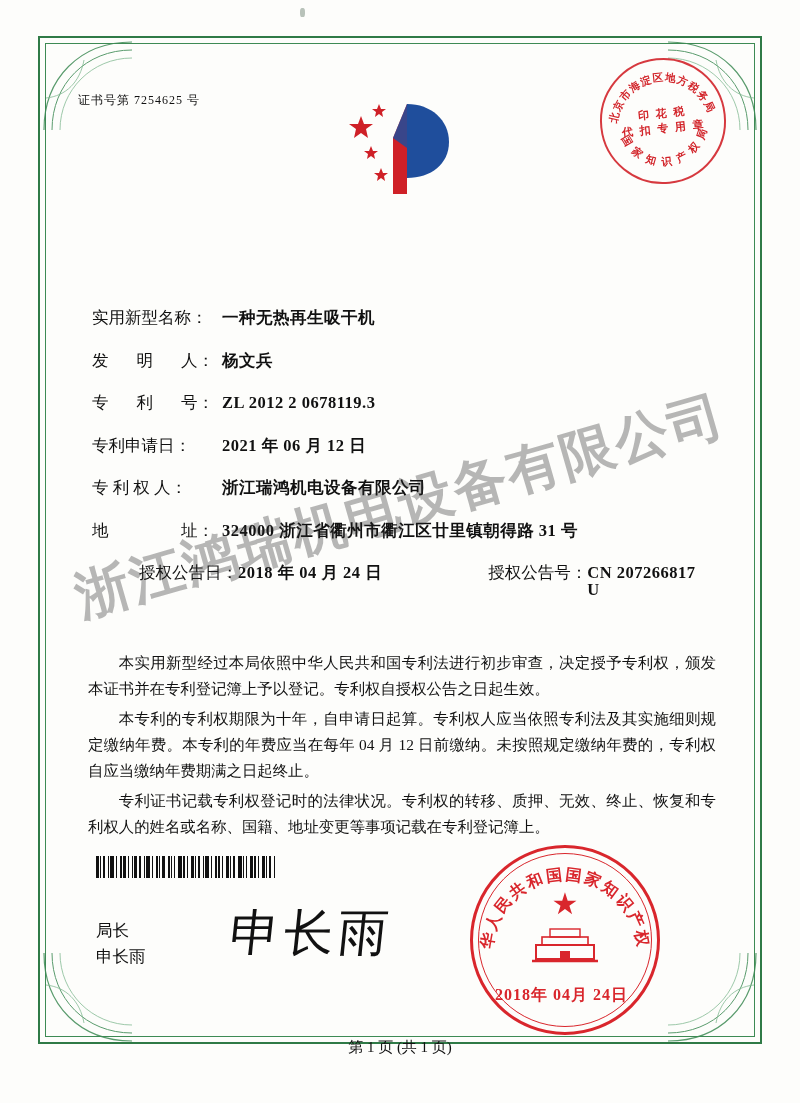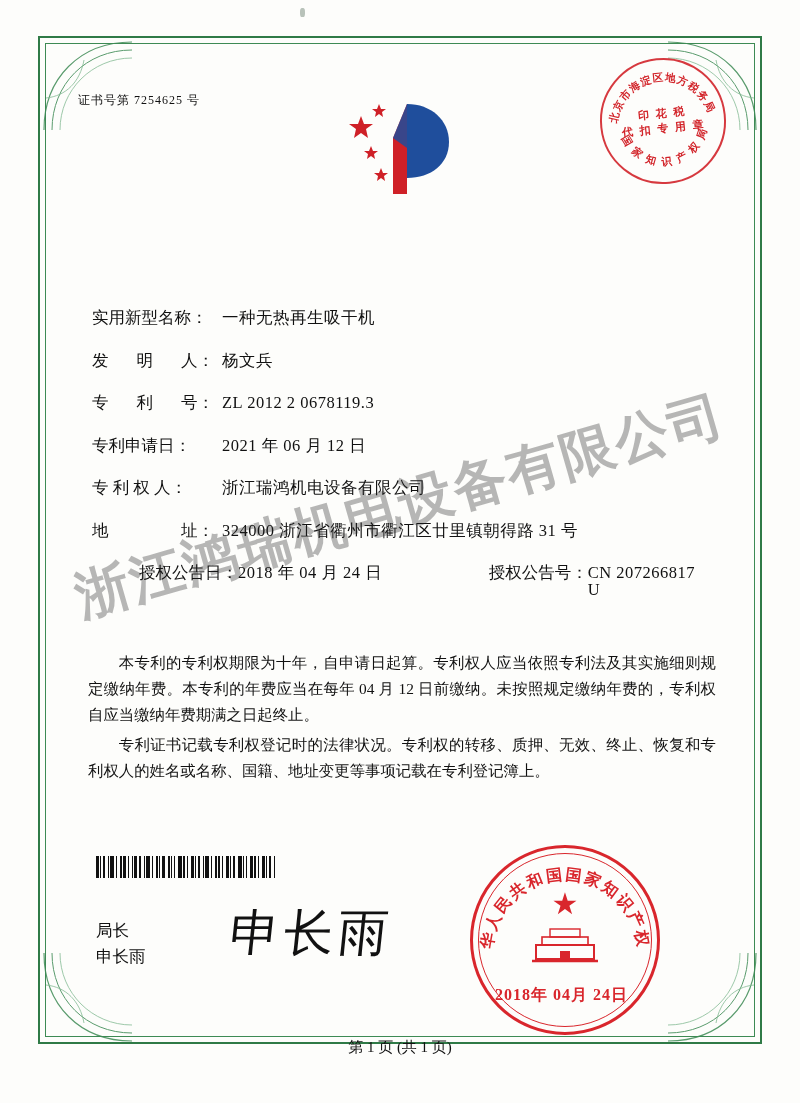--- a/index.html
+++ b/index.html
@@ -129,20 +129,21 @@
   }
   .field-label.spread {
     display: flex;
     justify-content: space-between;
     padding-right: 8px;
     box-sizing: border-box;
   }
   .field-value {
     flex: 1;
     letter-spacing: .5px;
+    font-weight: bold;
   }
   .row-two {
     display: flex;
     margin-bottom: 20px;
     align-items: baseline;
     padding-left: 47px;
   }
   .row-two .half {
     display: flex;
     align-items: baseline;
@@ -401,20 +402,21 @@
         <span class="field-value">2018 年 04 月 24 日</span>
       </div>
       <div class="half">
         <span class="lbl">授权公告号：</span>
         <span class="field-value">CN 207266817 U</span>
       </div>
     </div>
   </div>
 
   <div class="body-text">
+    <p>本实用新型经过本局依照中华人民共和国专利法进行初步审查，决定授予专利权，颁发本证书并在专利登记簿上予以登记。专利权自授权公告之日起生效。</p>
     <p>本专利的专利权期限为十年，自申请日起算。专利权人应当依照专利法及其实施细则规定缴纳年费。本专利的年费应当在每年 04 月 12 日前缴纳。未按照规定缴纳年费的，专利权自应当缴纳年费期满之日起终止。</p>
     <p>专利证书记载专利权登记时的法律状况。专利权的转移、质押、无效、终止、恢复和专利权人的姓名或名称、国籍、地址变更等事项记载在专利登记簿上。</p>
   </div>
 
   <div class="barcode" id="barcode">
       <i style="width: 3px; margin-right: 1px;"></i>
       <i style="width: 1px; margin-right: 2px;"></i>
       <i style="width: 2px; margin-right: 3px;"></i>
       <i style="width: 1px; margin-right: 1px;"></i>
       <i style="width: 4px; margin-right: 2px;"></i>

